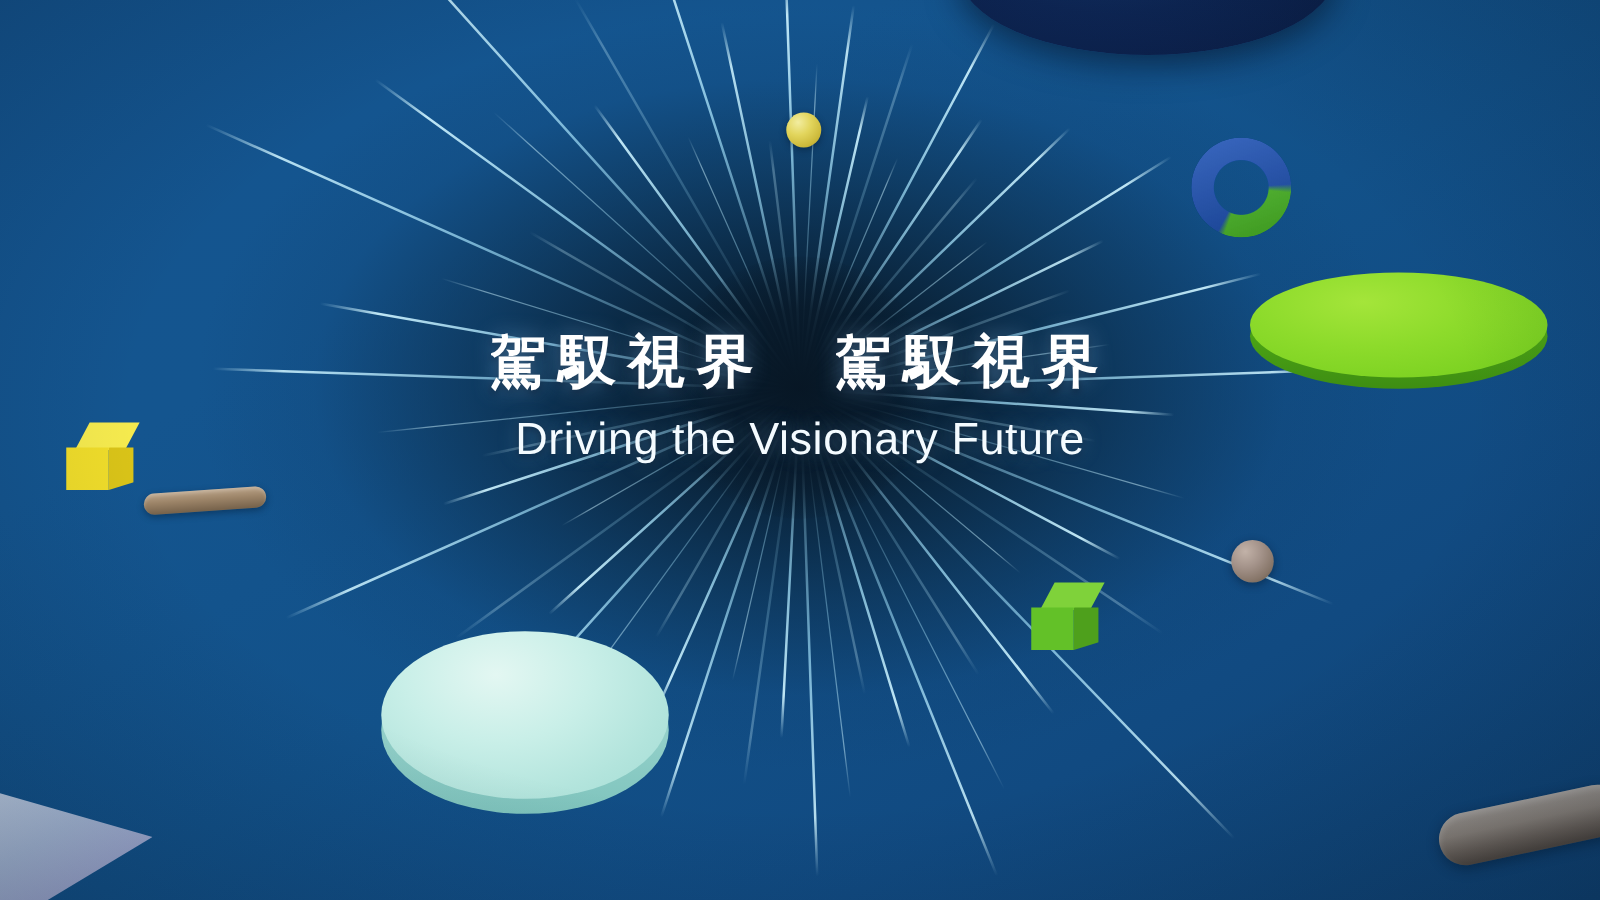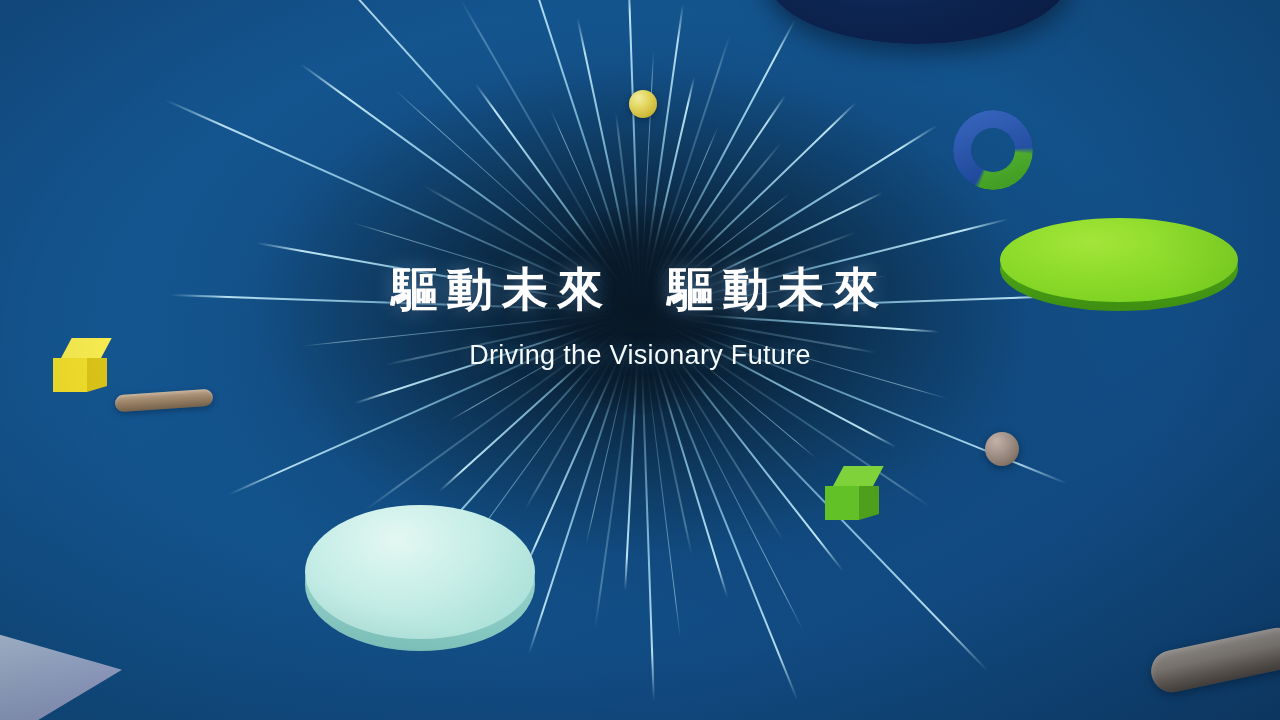--- a/index.html
+++ b/index.html
@@ -207,23 +207,23 @@
   .title-cn{
     color:#ffffff;
     font-size:46px;
     font-weight:700;
     letter-spacing:.20em;
     line-height:1.12;
     text-shadow:0 0 18px rgba(140,205,255,.45), 0 2px 6px rgba(0,12,28,.6);
     white-space:pre;
   }
   .title-en{
-    margin-top:24px;
+    margin-top:14px;
     color:#f4fbff;
-    font-size:27px;
+    font-size:36px;
     font-weight:400;
     letter-spacing:.012em;
     text-shadow:0 0 16px rgba(140,205,255,.40), 0 2px 5px rgba(0,12,28,.55);
   }
 
   
   .vignette{
     position:absolute; inset:0;
     pointer-events:none;
     background:radial-gradient(ellipse 76% 80% at 50% 46%,
@@ -332,18 +332,18 @@
 
   <div class="obj sphere sphere-yellow"></div>
   <div class="obj sphere sphere-grey"></div>
 
   <div class="obj rod rod-small"></div>
   <div class="obj rod rod-big"></div>
 
   <div class="obj triangle"></div>
 
   <div class="titles">
-    <div class="title-cn">驅動未來　驅動未來</div>
+    <div class="title-cn">駕馭視界　駕馭視界</div>
     <div class="title-en">Driving the Visionary Future</div>
   </div>
 
   <div class="vignette"></div>
 </div>
 
 </body></html>

